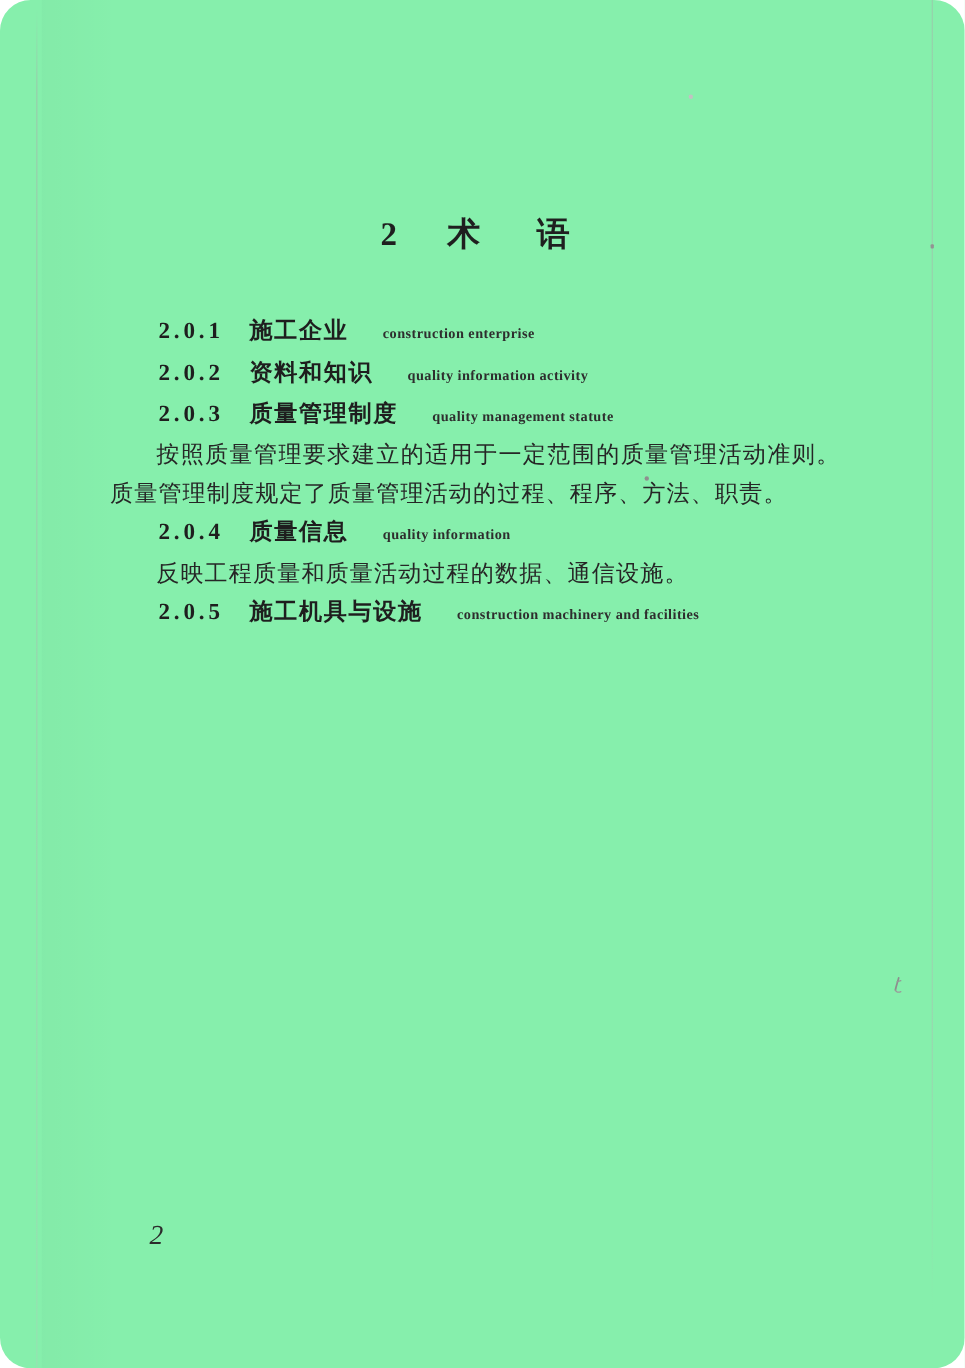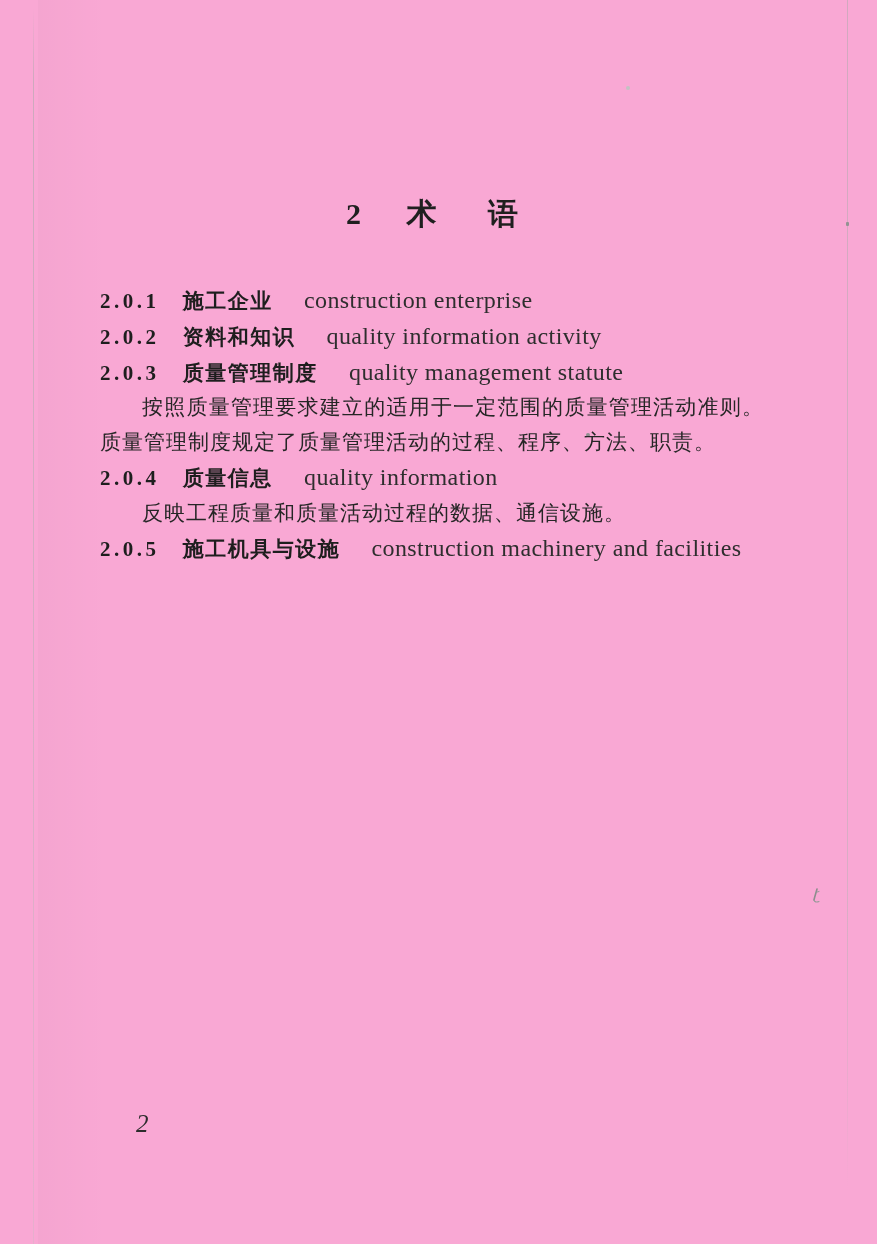--- a/index.html
+++ b/index.html
@@ -4,24 +4,25 @@
 <style>
   html, body {
     margin: 0;
     padding: 0;
     background: #ffffff;
   }
   .page {
     position: relative;
     width: 877px;
     height: 1244px;
-    background: #f9a8d4;
+    background: #86efac;
     overflow: hidden;
     font-family: "Liberation Serif", "DejaVu Serif", serif;
     color: #262626;
+    border-radius: 28px;
   }
   
   .scan-shade {
     position: absolute;
     left: 38px;
     top: 0;
     width: 70px;
     height: 100%;
     background: linear-gradient(to right, rgba(0,0,0,0.018), rgba(0,0,0,0));
     pointer-events: none;
@@ -69,30 +70,31 @@
     text-justify: inter-ideograph;
     letter-spacing: 1px;
   }
   .content p { margin: 0; }
   .term-head { white-space: nowrap; }
   .term-head .num {
     font-weight: bold;
     letter-spacing: 3.5px;
     margin-right: 17px;
     color: #1e1e1e;
+    margin-left: 44px;
   }
   .term-head .zh {
     font-weight: bold;
     letter-spacing: 1.5px;
     margin-right: 25px;
     color: #1e1e1e;
   }
   .term-head .en {
-    font-weight: normal;
-    font-size: 24px;
+    font-weight: bold;
+    font-size: 13px;
     letter-spacing: 0.4px;
     color: #2e2e2e;
   }
   .term-def { text-indent: 2em; }
   .page-number {
     position: absolute;
     left: 136px;
     top: 1110px;
     font-size: 25px;
     font-style: italic;

